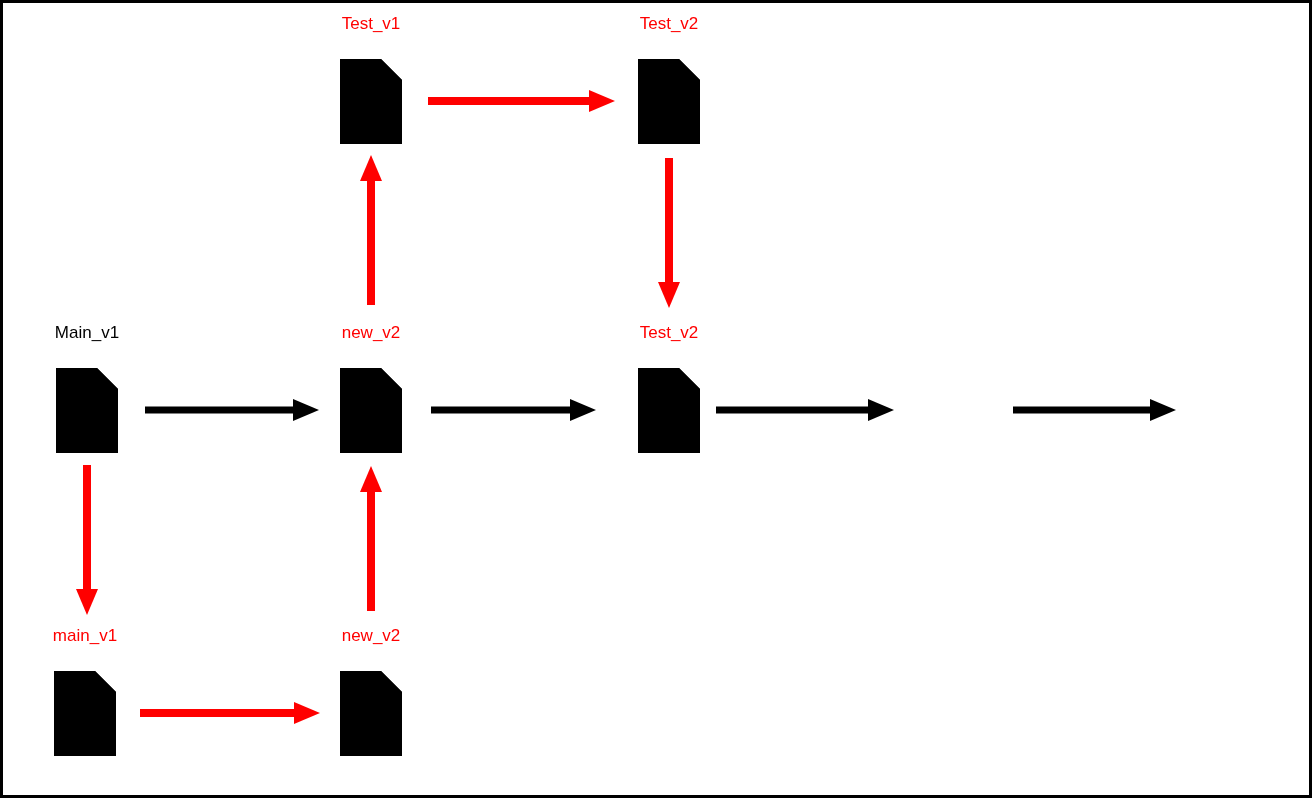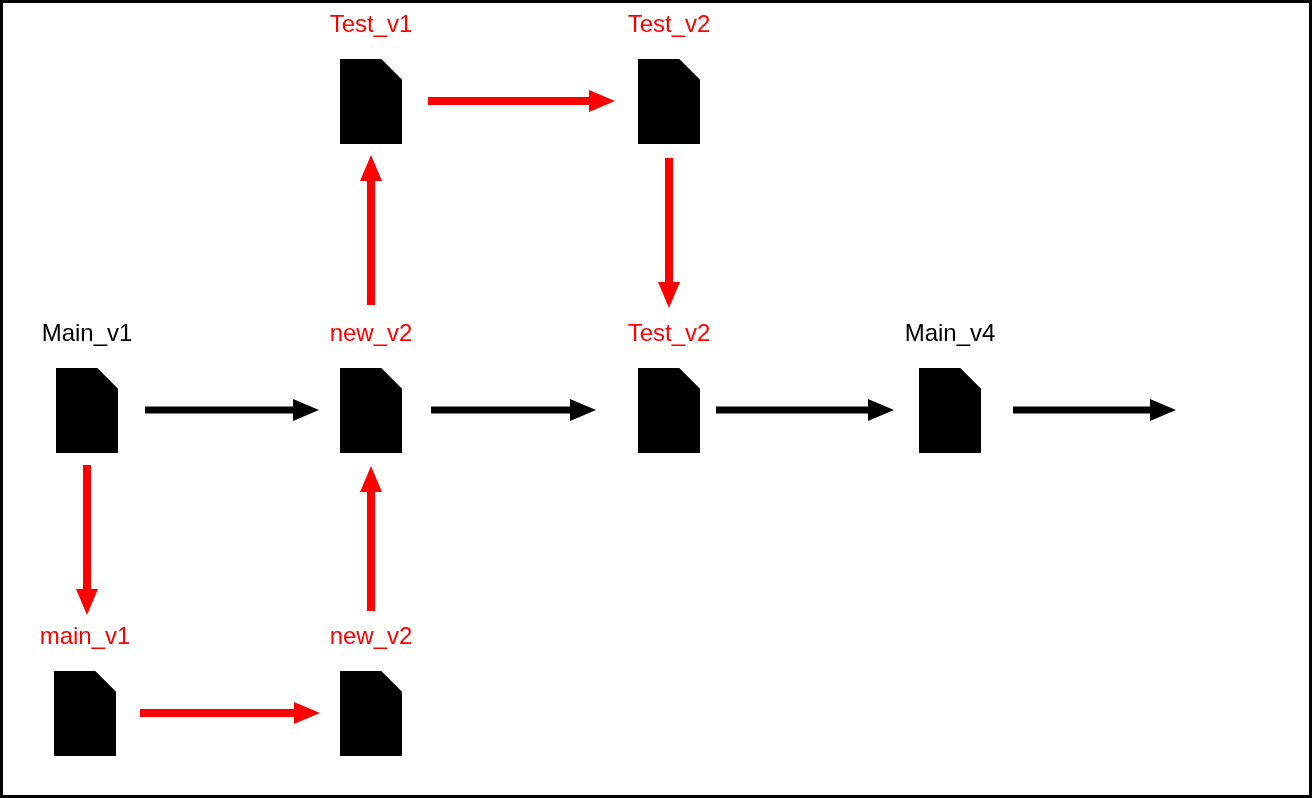--- a/index.html
+++ b/index.html
@@ -16,21 +16,21 @@
   .c-red   { color: #ff0000; }
   .c-black { color: #000000; }
 
   .node { position: absolute; width: 68px; height: 91px; }
   .node-label {
     position: absolute;
     left: 50%;
     top: -45px;
     transform: translateX(-50%);
     white-space: nowrap;
-    font-size: 24px;
+    font-size: 17px;
     line-height: 26px;
     text-align: center;
   }
   .doc { display: block; }
 
   .arrow { position: absolute; overflow: visible; }
   .arrow line    { stroke: currentColor; }
   .arrow polygon { fill: currentColor; }
   .arrow.c-black line { stroke-width: 7; }
   .arrow.c-red   line { stroke-width: 8; }
@@ -83,26 +83,20 @@
       </svg>
   </div>
 
   <div class="node" style="left:632px; top:362px;">
     <div class="node-label c-red">Test_v2</div>
     <svg class="doc c-black" width="68" height="91" viewBox="0 0 68 91">
         <use href="#docicon"></use>
       </svg>
   </div>
 
-  <div class="node" style="left:913px; top:362px;">
-    <div class="node-label c-black">Main_v4</div>
-    <svg class="doc c-black" width="68" height="91" viewBox="0 0 68 91">
-        <use href="#docicon"></use>
-      </svg>
-  </div>
 
 
   <div class="node" style="left:48px; top:665px;">
     <div class="node-label c-red">main_v1</div>
     <svg class="doc c-red" width="68" height="91" viewBox="0 0 68 91">
         <use href="#docicon"></use>
       </svg>
   </div>
 
   <div class="node" style="left:334px; top:665px;">

